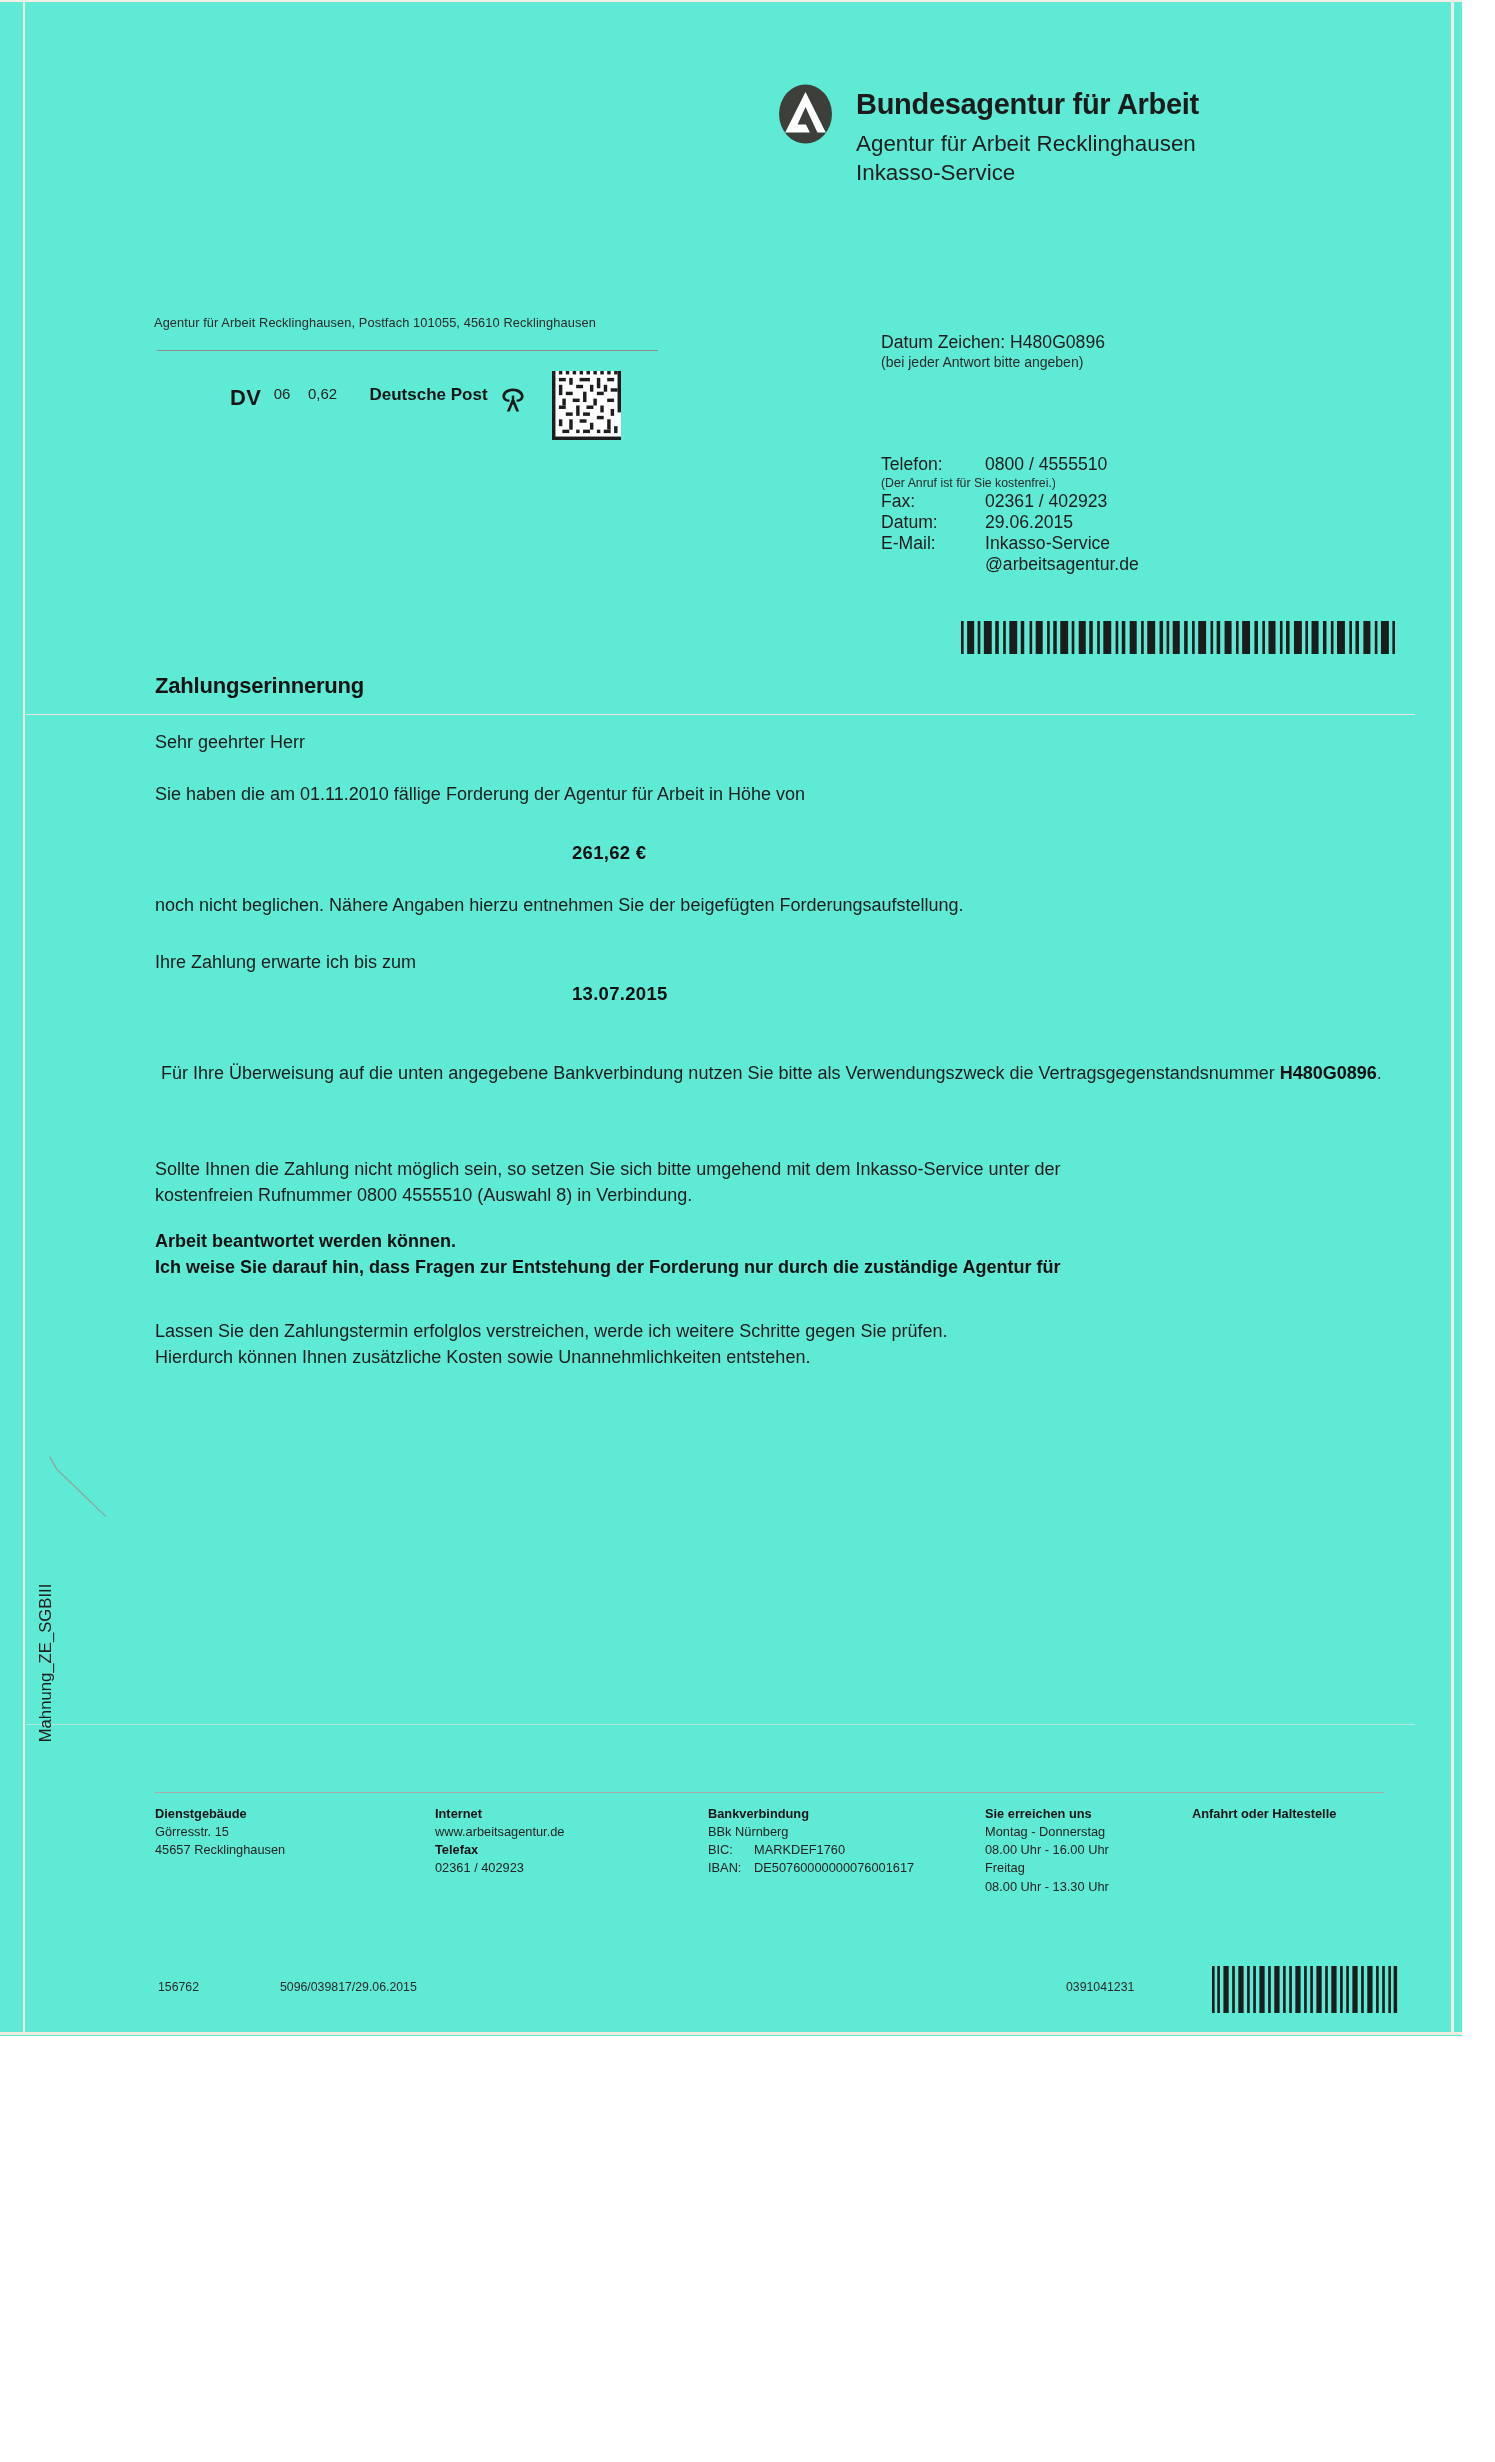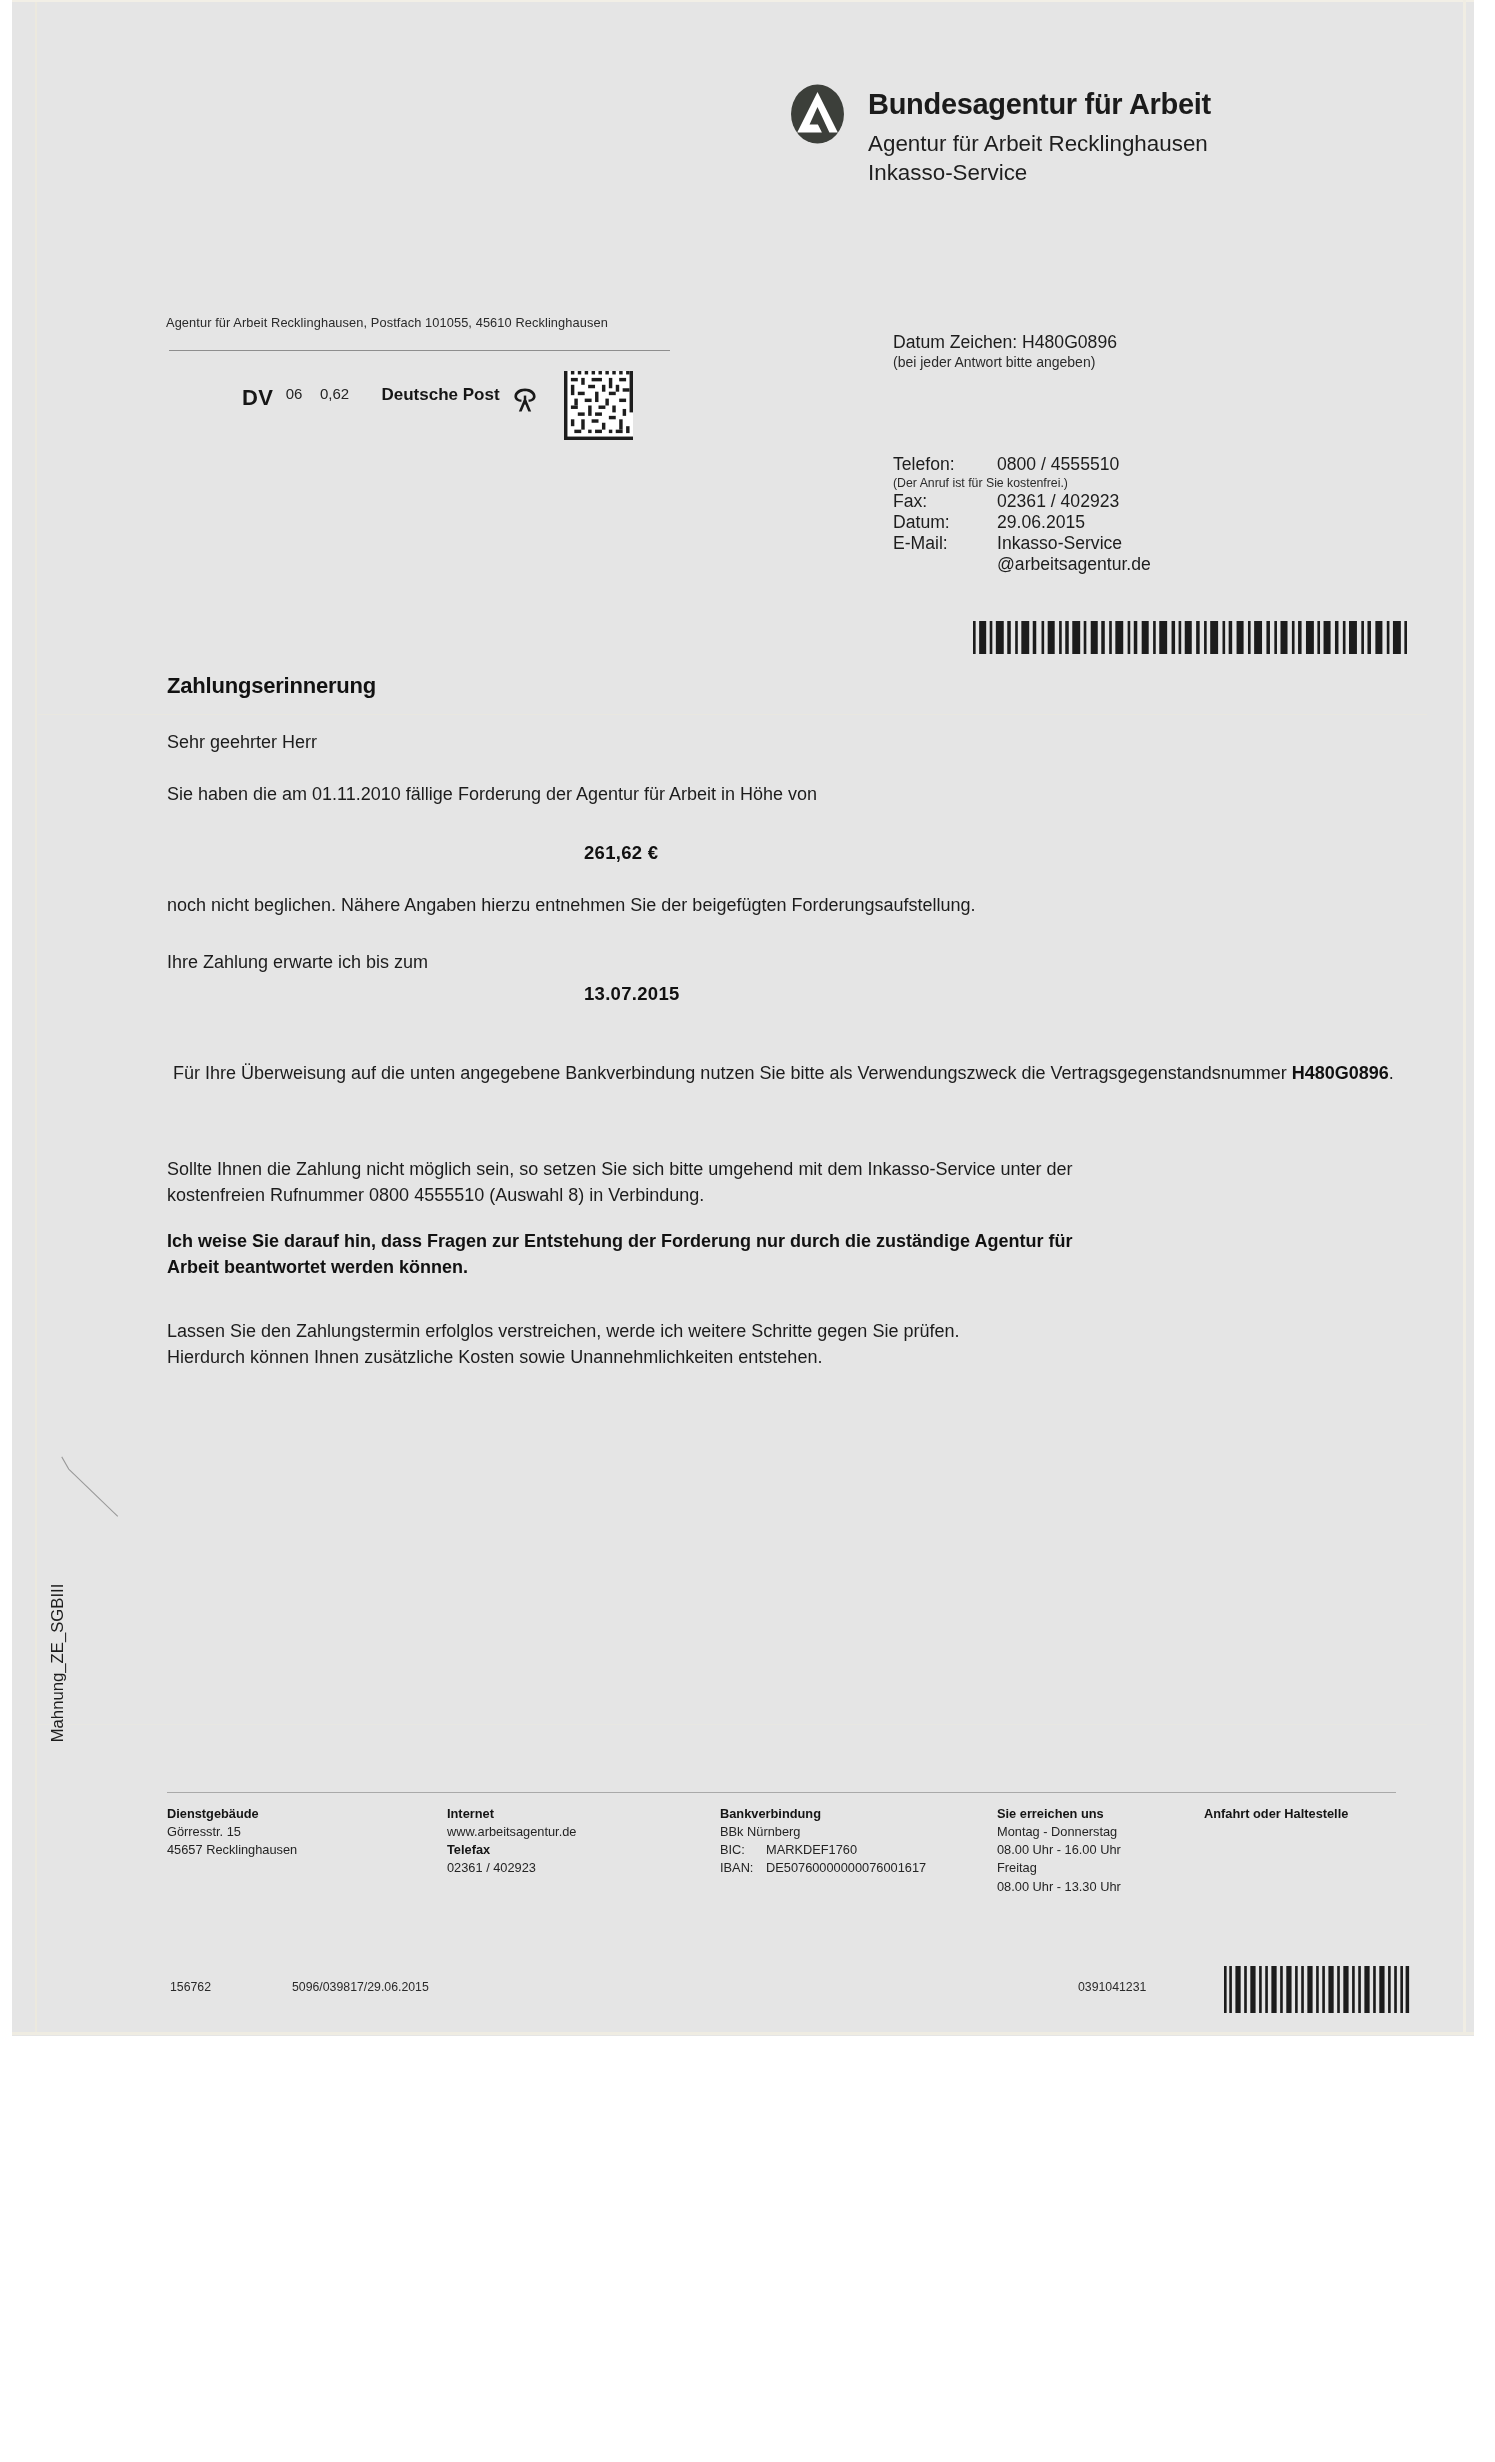--- a/index.html
+++ b/index.html
@@ -13,25 +13,25 @@
     height: 2462px;
     position: relative;
     font-family: "Liberation Sans", sans-serif;
     color: #111111;
     overflow: hidden;
   }
 
   
   #sheet {
     position: absolute;
-    left: 12px;
+    left: 0;
     top: 0;
     width: 1462px;
     height: 2036px;
-    background: #e5e5e5;
+    background: #5eead4;
     box-shadow: inset 0 0 0 0 #fff;
   }
   
   #edge-left {
     position: absolute;
     left: 23px; top: 0;
     width: 1.8px; height: 2034px;
     background: #ece9de;
   }
   #edge-top {
@@ -542,22 +542,22 @@
   <div id="deadline">13.07.2015</div>
 
   <div class="para" id="para-transfer"><span>Für Ihre Überweisung auf die unten angegebene Bankverbindung nutzen Sie bitte als Verwendungszweck die Vertragsgegenstandsnummer </span><b class="inline-bold">H480G0896</b><span>.</span></div>
 
   <div class="para" id="para-contact">
     <div class="nowrap">Sollte Ihnen die Zahlung nicht möglich sein, so setzen Sie sich bitte umgehend mit dem Inkasso-Service  unter der</div>
     <div class="nowrap">kostenfreien Rufnummer 0800 4555510 (Auswahl 8) in Verbindung.</div>
   </div>
 
   <div class="para" id="para-notice">
+    <div class="nowrap">Arbeit beantwortet werden können.</div>
     <div class="nowrap">Ich weise Sie darauf hin, dass Fragen zur Entstehung der Forderung nur durch die zuständige Agentur für</div>
-    <div class="nowrap">Arbeit beantwortet werden können.</div>
   </div>
 
   <div class="para" id="para-warning">
     <div class="nowrap">Lassen Sie den Zahlungstermin erfolglos verstreichen, werde ich weitere Schritte gegen Sie prüfen.</div>
     <div class="nowrap">Hierdurch können Ihnen zusätzliche Kosten sowie Unannehmlichkeiten entstehen.</div>
   </div>
 
   <div id="side-label">Mahnung_ZE_SGBIII</div>
   <svg id="crease" viewBox="0 0 72 74">
     <path d="M2 2 L10 16 L66 70" stroke="#9a9a9a" stroke-width="1.2" fill="none"></path>

